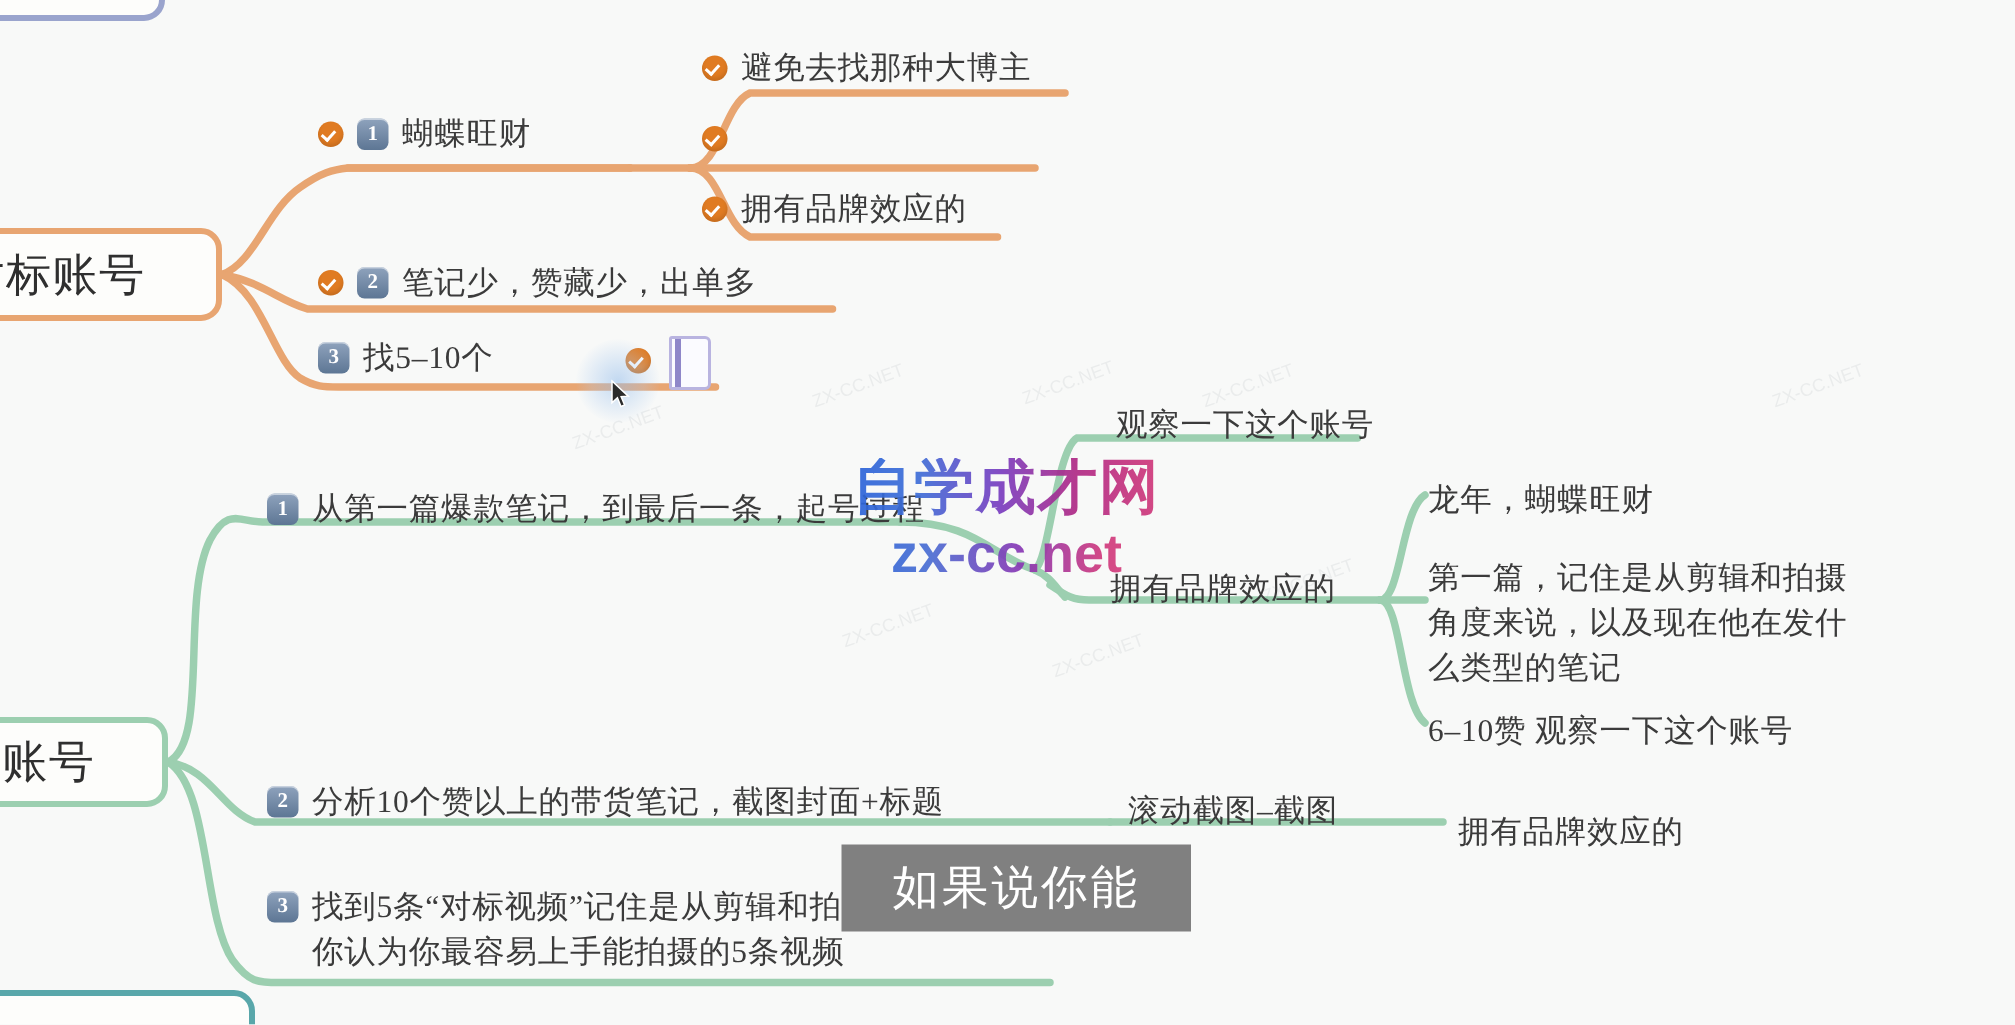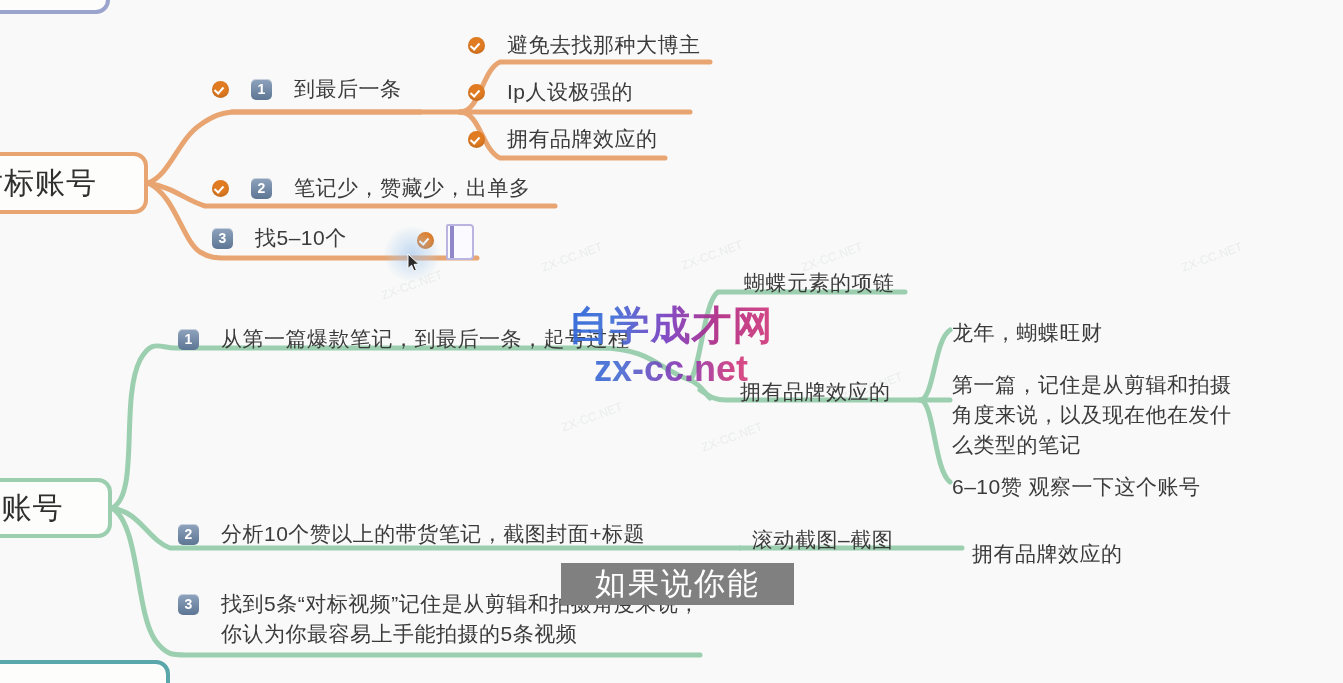--- a/index.html
+++ b/index.html
@@ -53,25 +53,26 @@
   }
   .node-teal-bottom {
     border: 4px solid #59a7aa;
   }
 
   
   .leaf {
     position: absolute;
     display: flex;
     align-items: flex-start;
-    gap: 22px;
+    gap: 9px;
     color: #3b3b3b;
     font-size: 21px;
     line-height: 30px;
     white-space: nowrap;
+    font-family: Liberation Serif, serif;
   }
   .leaf.wrap { white-space: normal; }
 
   .leaf-text { letter-spacing: .5px; }
 
   
   .check-icon {
     width: 17px;
     height: 17px;
     border-radius: 50%;
@@ -252,21 +253,21 @@
 
   <div class="node-box node-teal-bottom" style="left:-70px;top:660px;width:240px;height:56px;"></div>
 
   <div class="node-box node-orange" style="left:-78px;top:152px;width:226px;height:62px;">
     <span>对标账号</span>
   </div>
 
   <div class="leaf" style="left:212px;top:74px;">
     <span class="check-icon"></span>
     <span class="num-badge">1</span>
-    <span class="leaf-text">到最后一条</span>
+    <span class="leaf-text">蝴蝶旺财</span>
   </div>
 
   <div class="leaf" style="left:212px;top:173px;">
     <span class="check-icon"></span>
     <span class="num-badge">2</span>
     <span class="leaf-text">笔记少，赞藏少，出单多</span>
   </div>
 
   <div class="leaf" style="left:212px;top:223px;">
     <span class="num-badge">3</span>
@@ -275,21 +276,20 @@
 
   <span class="check-icon" style="position:absolute;left:417px;top:232px;margin:0;"></span>
   <div class="book-icon" style="left:446px;top:224px;"></div>
 
   <div class="leaf" style="left:468px;top:30px;">
     <span class="check-icon"></span>
     <span class="leaf-text">避免去找那种大博主</span>
   </div>
   <div class="leaf" style="left:468px;top:77px;">
     <span class="check-icon"></span>
-    <span class="leaf-text">Ip人设极强的</span>
   </div>
   <div class="leaf" style="left:468px;top:124px;">
     <span class="check-icon"></span>
     <span class="leaf-text">拥有品牌效应的</span>
   </div>
 
   <div class="node-box node-green" style="left:-78px;top:478px;width:190px;height:60px;">
     <span>标账号</span>
   </div>
 
@@ -302,21 +302,21 @@
     <span class="num-badge">2</span>
     <span class="leaf-text">分析10个赞以上的带货笔记，截图封面+标题</span>
   </div>
 
   <div class="leaf wrap" style="left:178px;top:589px;width:522px;">
     <span class="num-badge">3</span>
     <span class="leaf-text">找到5条“对标视频”记住是从剪辑和拍摄角度来说，你认为你最容易上手能拍摄的5条视频</span>
   </div>
 
   <div class="leaf" style="left:744px;top:268px;">
-    <span class="leaf-text">蝴蝶元素的项链</span>
+    <span class="leaf-text">观察一下这个账号</span>
   </div>
   <div class="leaf" style="left:740px;top:377px;">
     <span class="leaf-text">拥有品牌效应的</span>
   </div>
   <div class="leaf" style="left:952px;top:318px;">
     <span class="leaf-text">龙年，蝴蝶旺财</span>
   </div>
 
   <div class="leaf" style="left:752px;top:525px;">
     <span class="leaf-text">滚动截图–截图</span>
@@ -329,21 +329,21 @@
   </div>
   <div class="leaf" style="left:972px;top:539px;">
     <span class="leaf-text">拥有品牌效应的</span>
   </div>
 
   <div class="watermark" style="left:566px;top:305px;width:210px;">
     <div class="wm-cn">自学成才网</div>
     <div class="wm-en">zx-cc.net</div>
   </div>
 
-  <div class="subtitle-box" style="left:561px;top:563px;width:233px;height:42px;">
+  <div class="subtitle-box" style="left:561px;top:563px;width:233px;height:58px;">
     <span>如果说你能</span>
   </div>
 
   <div class="hover-glow" style="left:384px;top:226px;"></div>
   <svg class="cursor" style="left:407px;top:253px;" viewBox="0 0 13 19" xmlns="http://www.w3.org/2000/svg">
     <path d="M1,1 L1,15.5 L4.6,12.2 L7,18 L9.4,17 L7.1,11.4 L11.8,11.1 Z" fill="#2b2b2b" stroke="#ffffff" stroke-width="1"></path>
   </svg>
 
 </div>
 

